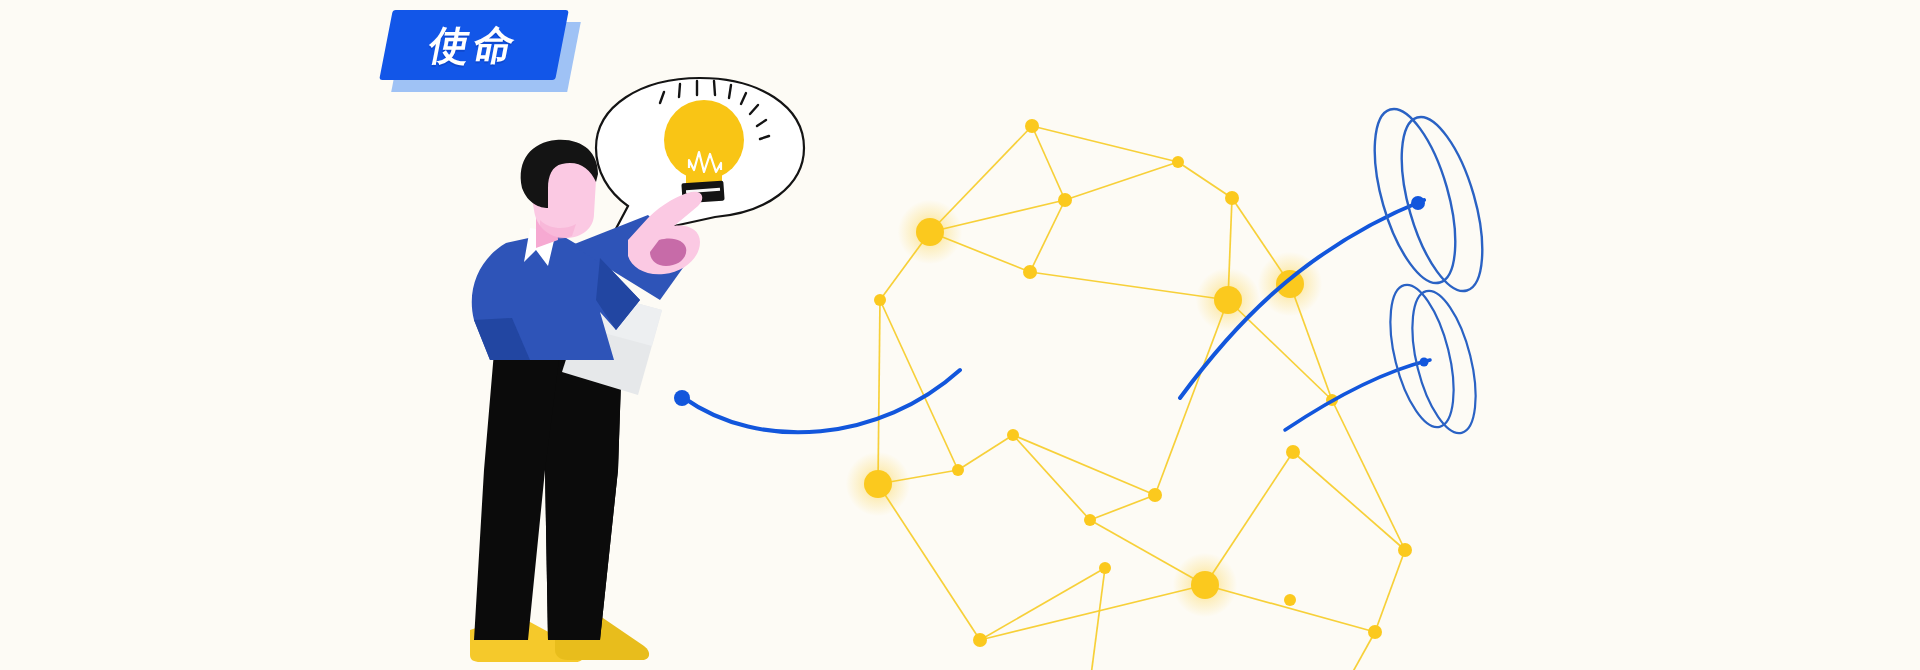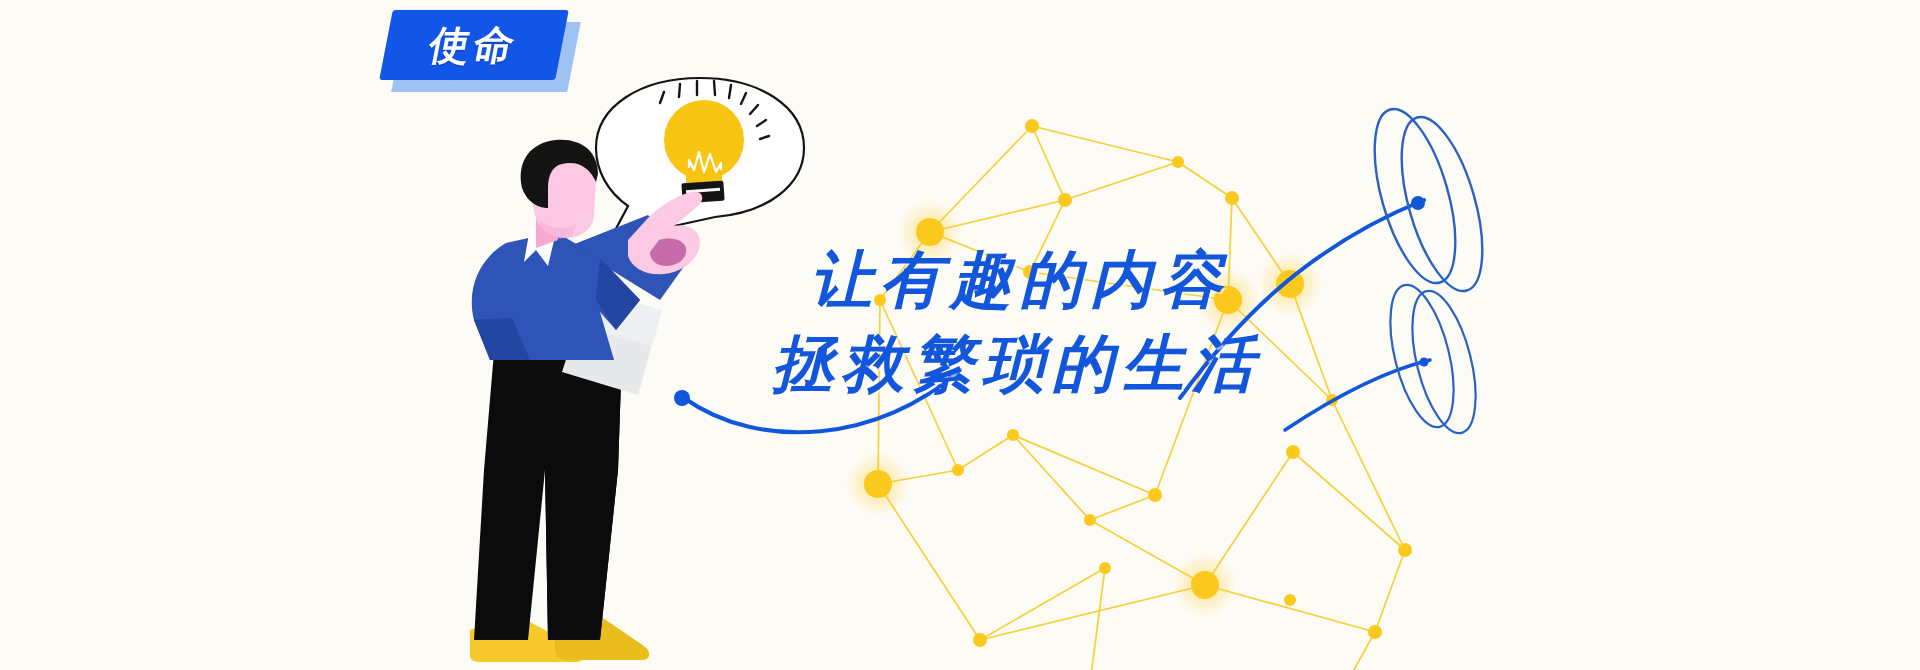--- a/index.html
+++ b/index.html
@@ -245,24 +245,20 @@
 
     <g>
       <path d="M648,218 C662,204 680,194 692,192 C702,190 706,198 698,206
                L674,226 C688,224 700,230 700,242 C700,258 684,272 664,274
                C646,276 632,268 628,256 L628,240 Z" fill="#FBC9E3"></path>
       <path d="M659,240 C672,236 684,240 686,248 C688,258 678,266 666,266
                C656,266 650,260 650,252 Z" fill="#C76BA8"></path>
     </g>
   </svg>
 
-  <div id="headline">
-    <div class="headline-line" id="headline-line-1">让有趣的内容</div>
-    <div class="headline-line" id="headline-line-2">拯救繁琐的生活</div>
-  </div>
 
   <div id="mission-badge">
     <div class="shadow"></div>
     <div class="plate"></div>
     <div class="label">使命</div>
   </div>
 
 </div>
 
 </body></html>

